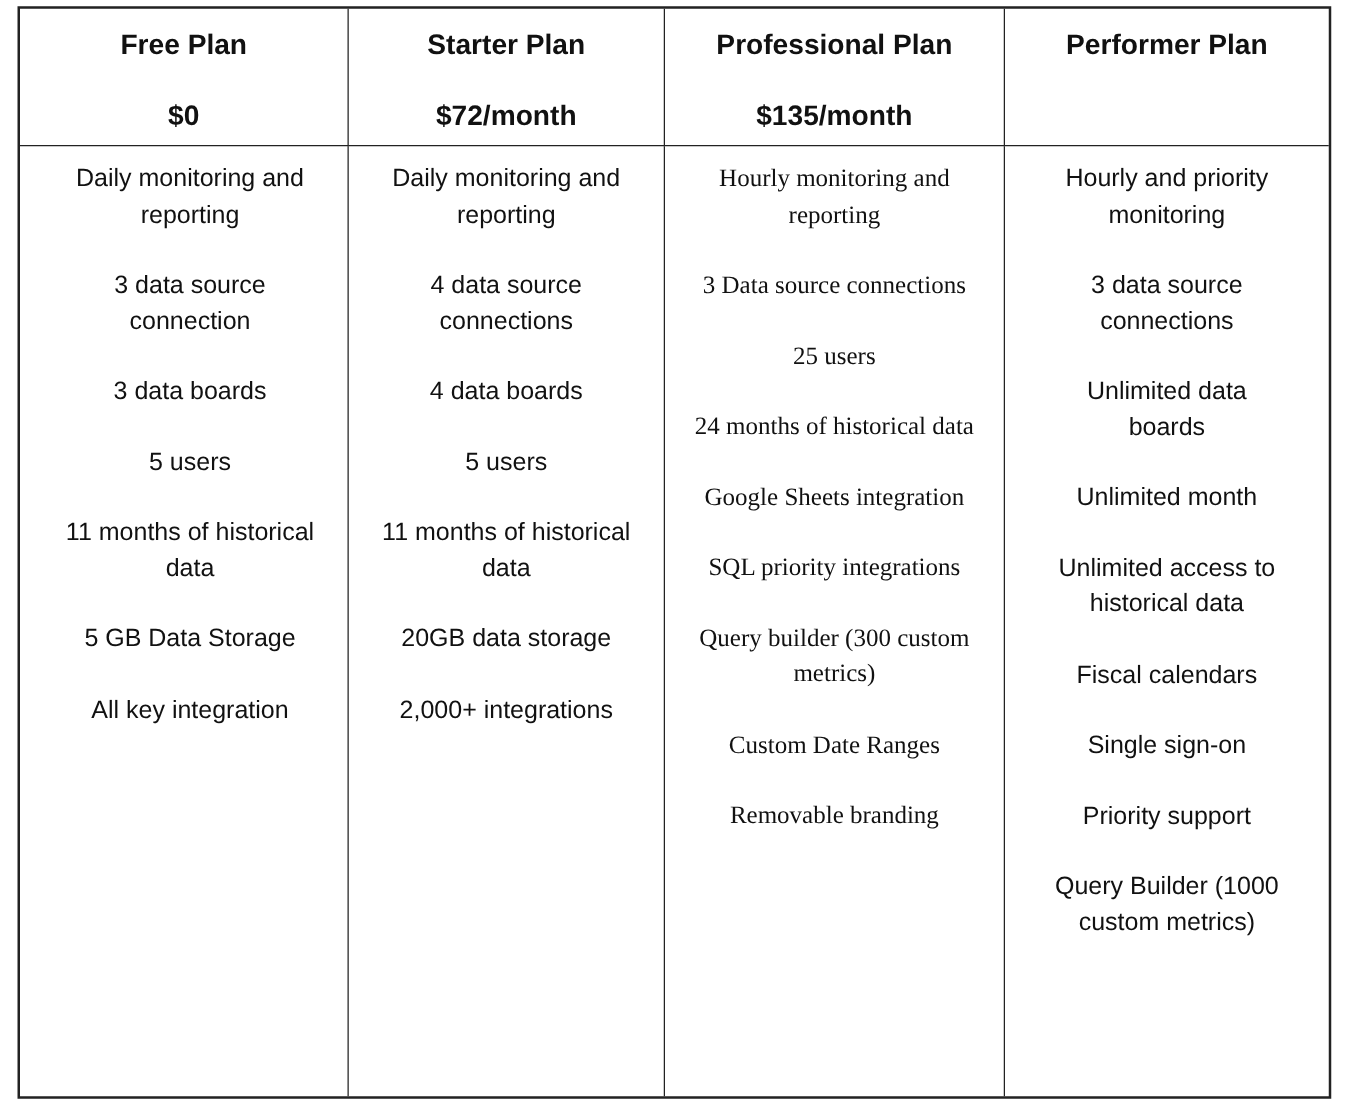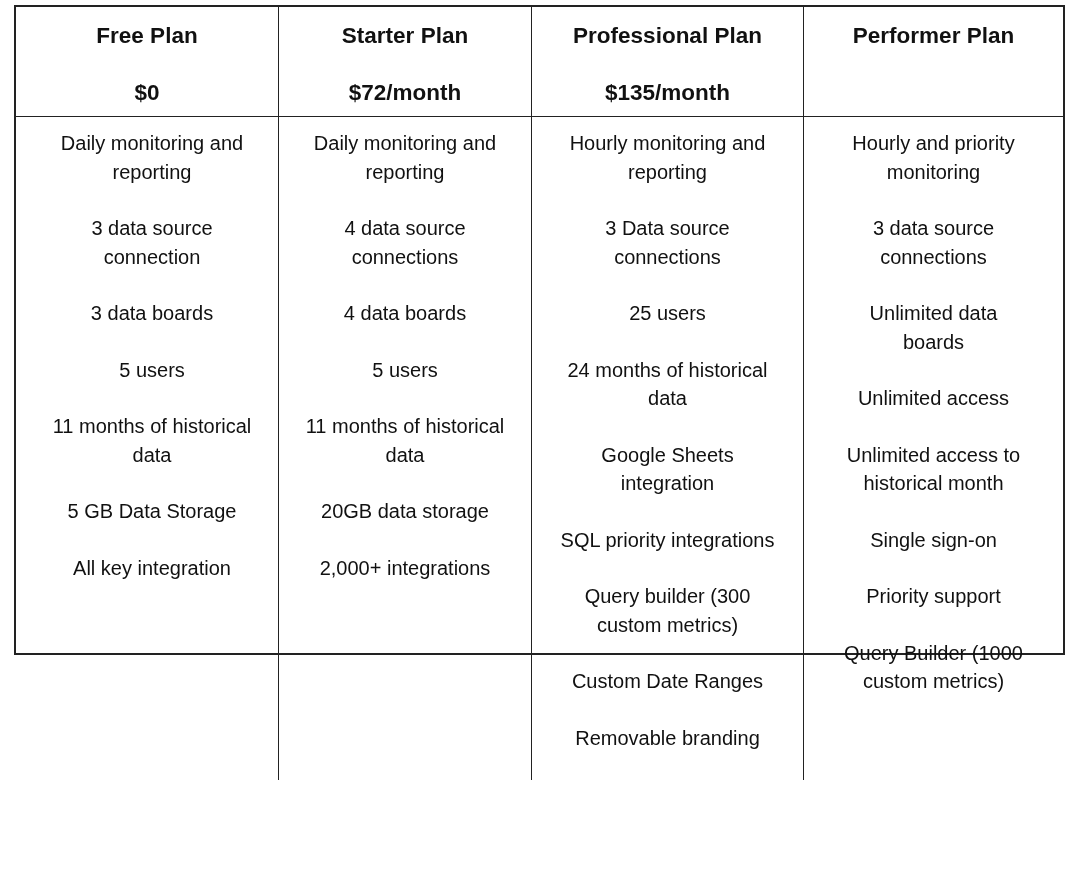--- a/index.html
+++ b/index.html
@@ -1,18 +1,18 @@
 <!DOCTYPE html>
 <html><head>
 <meta charset="utf-8">
 <style>
   html, body { margin:0; padding:0; background:#ffffff; }
   body { width:1080px; height:895px; position:relative; overflow:hidden;
          font-family:"Liberation Sans", sans-serif; color:#111; }
-  .table { position:absolute; left:14px; top:5px; width:1051px; height:650px;
+  .table { position:absolute; left:14px; top:5px; width:1051px; height:874px;
            border:2px solid #222; box-sizing:border-box; display:grid;
            grid-template-columns:263px 253px 272px 1fr; grid-template-rows:110px 1fr; }
   .cell { border-right:1.5px solid #222; box-sizing:border-box; text-align:center; }
   .cell.last { border-right:none; }
   .head { border-bottom:1.5px solid #222; font-weight:bold; font-size:22.5px; }
   .head .name { margin-top:16px; }
   .head .price { margin-top:31px; }
   .body { padding-top:12px; font-size:20px; line-height:28.5px; }
   .feat { margin-bottom:28px; padding:0 6px; }
 </style>
@@ -46,34 +46,35 @@
     </div>
     <div class="cell body" style="grid-area: 2 / 2; padding: 12px 18px 0px;">
       <div class="feat">Daily monitoring and reporting</div>
       <div class="feat">4 data source connections</div>
       <div class="feat">4 data boards</div>
       <div class="feat">5 users</div>
       <div class="feat">11 months of historical data</div>
       <div class="feat">20GB data storage</div>
       <div class="feat">2,000+ integrations</div>
     </div>
-    <div class="cell body" style="grid-area: 2 / 3; padding: 12px 14px 0px;">
+    <div class="cell body" style="grid-area: 2 / 3; padding: 12px 14px 0px; font-family: Liberation Serif, serif;">
       <div class="feat">Hourly monitoring and reporting</div>
       <div class="feat">3 Data source connections</div>
       <div class="feat">25 users</div>
       <div class="feat">24 months of historical data</div>
       <div class="feat">Google Sheets integration</div>
       <div class="feat">SQL priority integrations</div>
       <div class="feat">Query builder (300 custom metrics)</div>
       <div class="feat">Custom Date Ranges</div>
       <div class="feat">Removable branding</div>
     </div>
     <div class="cell body last" style="grid-area: 2 / 4; padding: 12px 30px 0px; text-align: center;">
       <div class="feat">Hourly and priority monitoring</div>
       <div class="feat">3 data source connections</div>
       <div class="feat">Unlimited data boards</div>
-      <div class="feat">Unlimited access</div>
-      <div class="feat">Unlimited access to historical month</div>
+      <div class="feat">Unlimited month</div>
+      <div class="feat">Unlimited access to historical data</div>
+      <div class="feat">Fiscal calendars</div>
       <div class="feat">Single sign-on</div>
       <div class="feat">Priority support</div>
       <div class="feat">Query Builder (1000 custom metrics)</div>
     </div>
   </div>
 
 </body></html>

